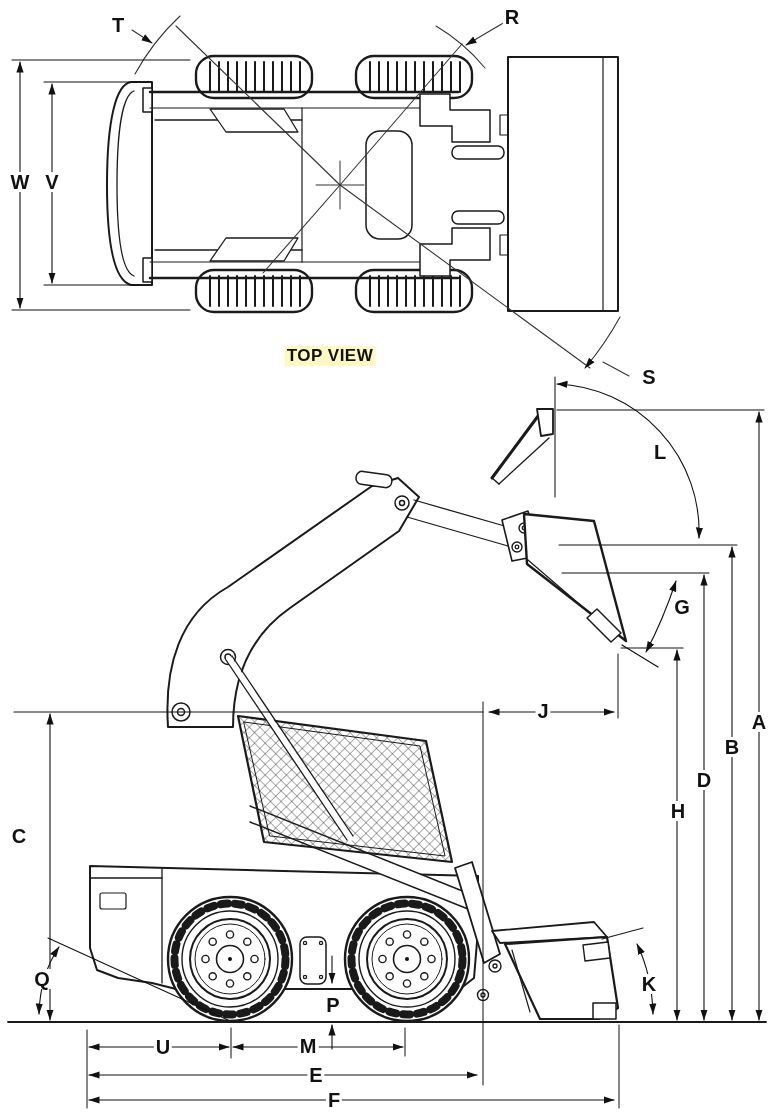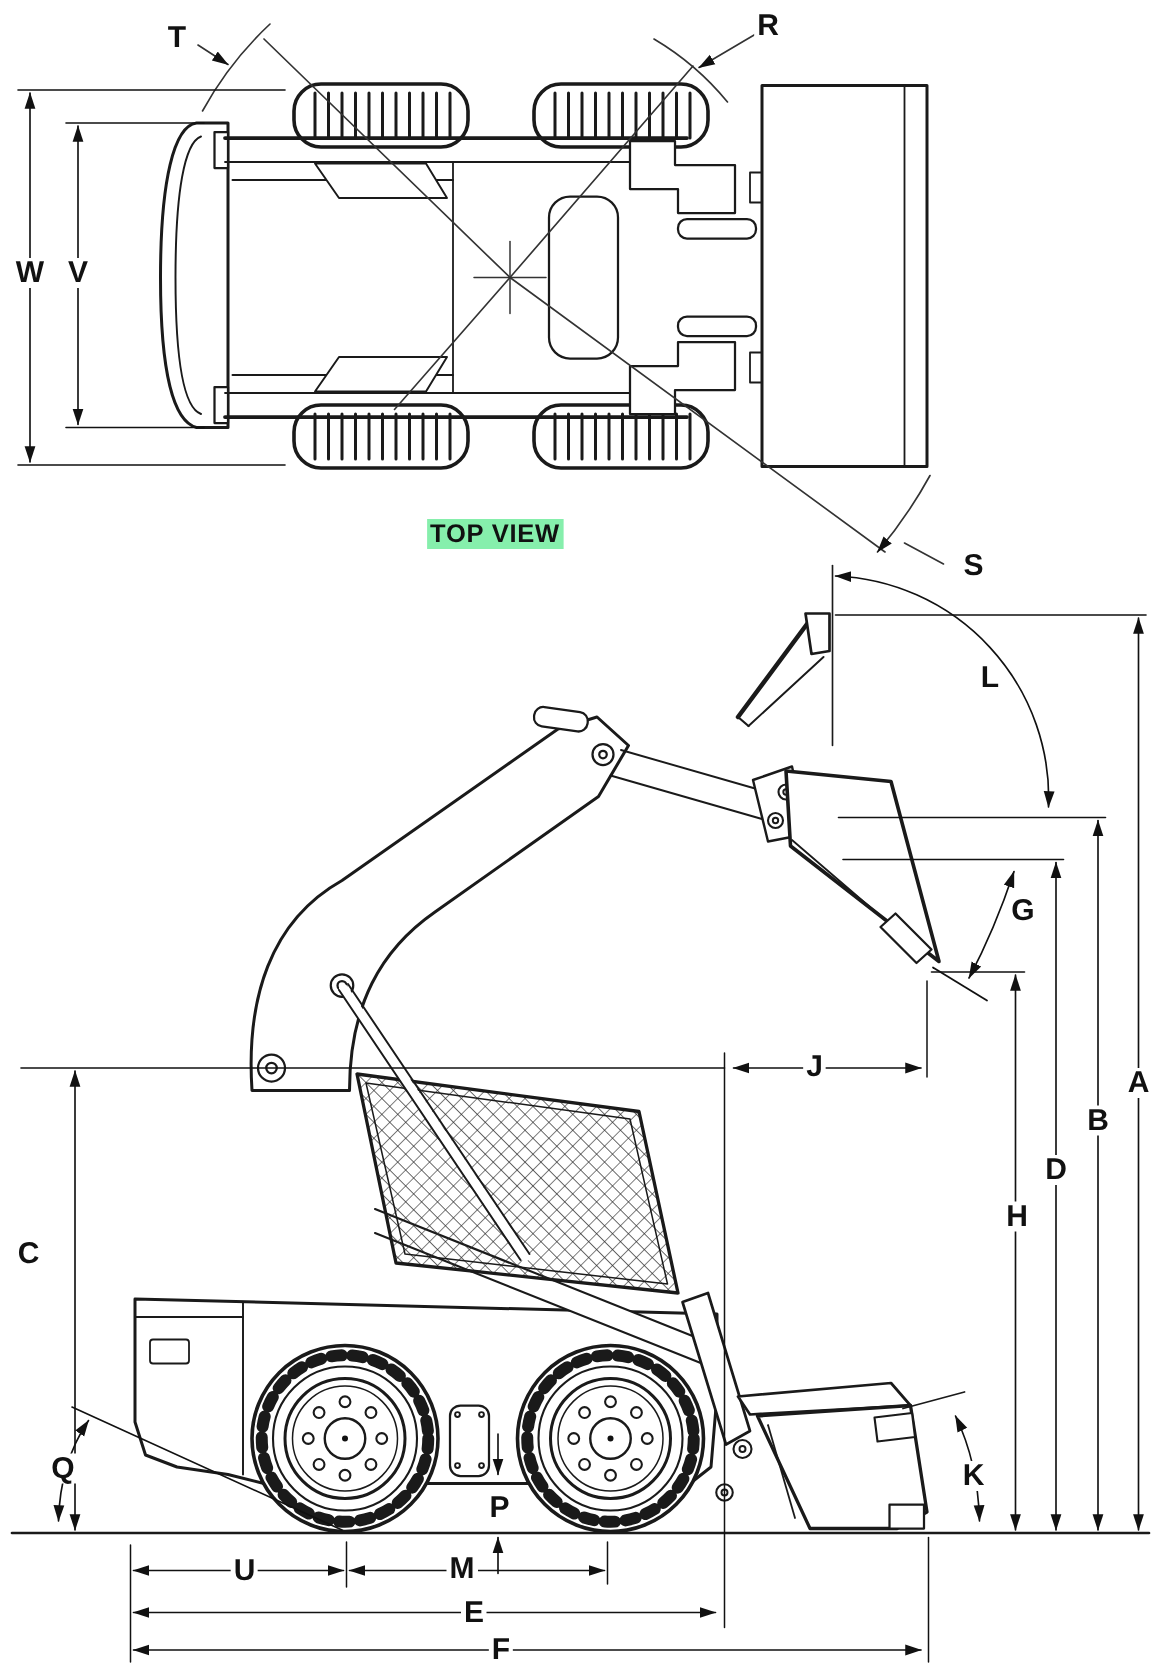--- a/index.html
+++ b/index.html
@@ -9,21 +9,21 @@
   }
   #lineart{position:absolute;left:0;top:0;}
   .dim-label{
     position:absolute;transform:translate(-50%,-50%);
     font-weight:700;font-size:20px;color:#111;line-height:1;
     background:#fff;padding:0 2px;letter-spacing:0;white-space:nowrap;
   }
   .view-title{
     position:absolute;transform:translate(-50%,-50%);
     font-weight:700;font-size:17px;color:#111;letter-spacing:.5px;
-    background:#86efac;padding:0 2px;white-space:nowrap;
+    background:#fef9c3;padding:0 2px;white-space:nowrap;
   }
 </style>
 </head>
 <body>
 
 <div id="stage">
 
 <svg id="lineart" width="775" height="1118" viewBox="0 0 775 1118" fill="none" stroke="#1a1a1a" stroke-width="1.3" stroke-linecap="round" stroke-linejoin="round">
   <defs>
     <marker id="ae" markerWidth="12" markerHeight="10" refX="10.5" refY="5" orient="auto" markerUnits="userSpaceOnUse">

